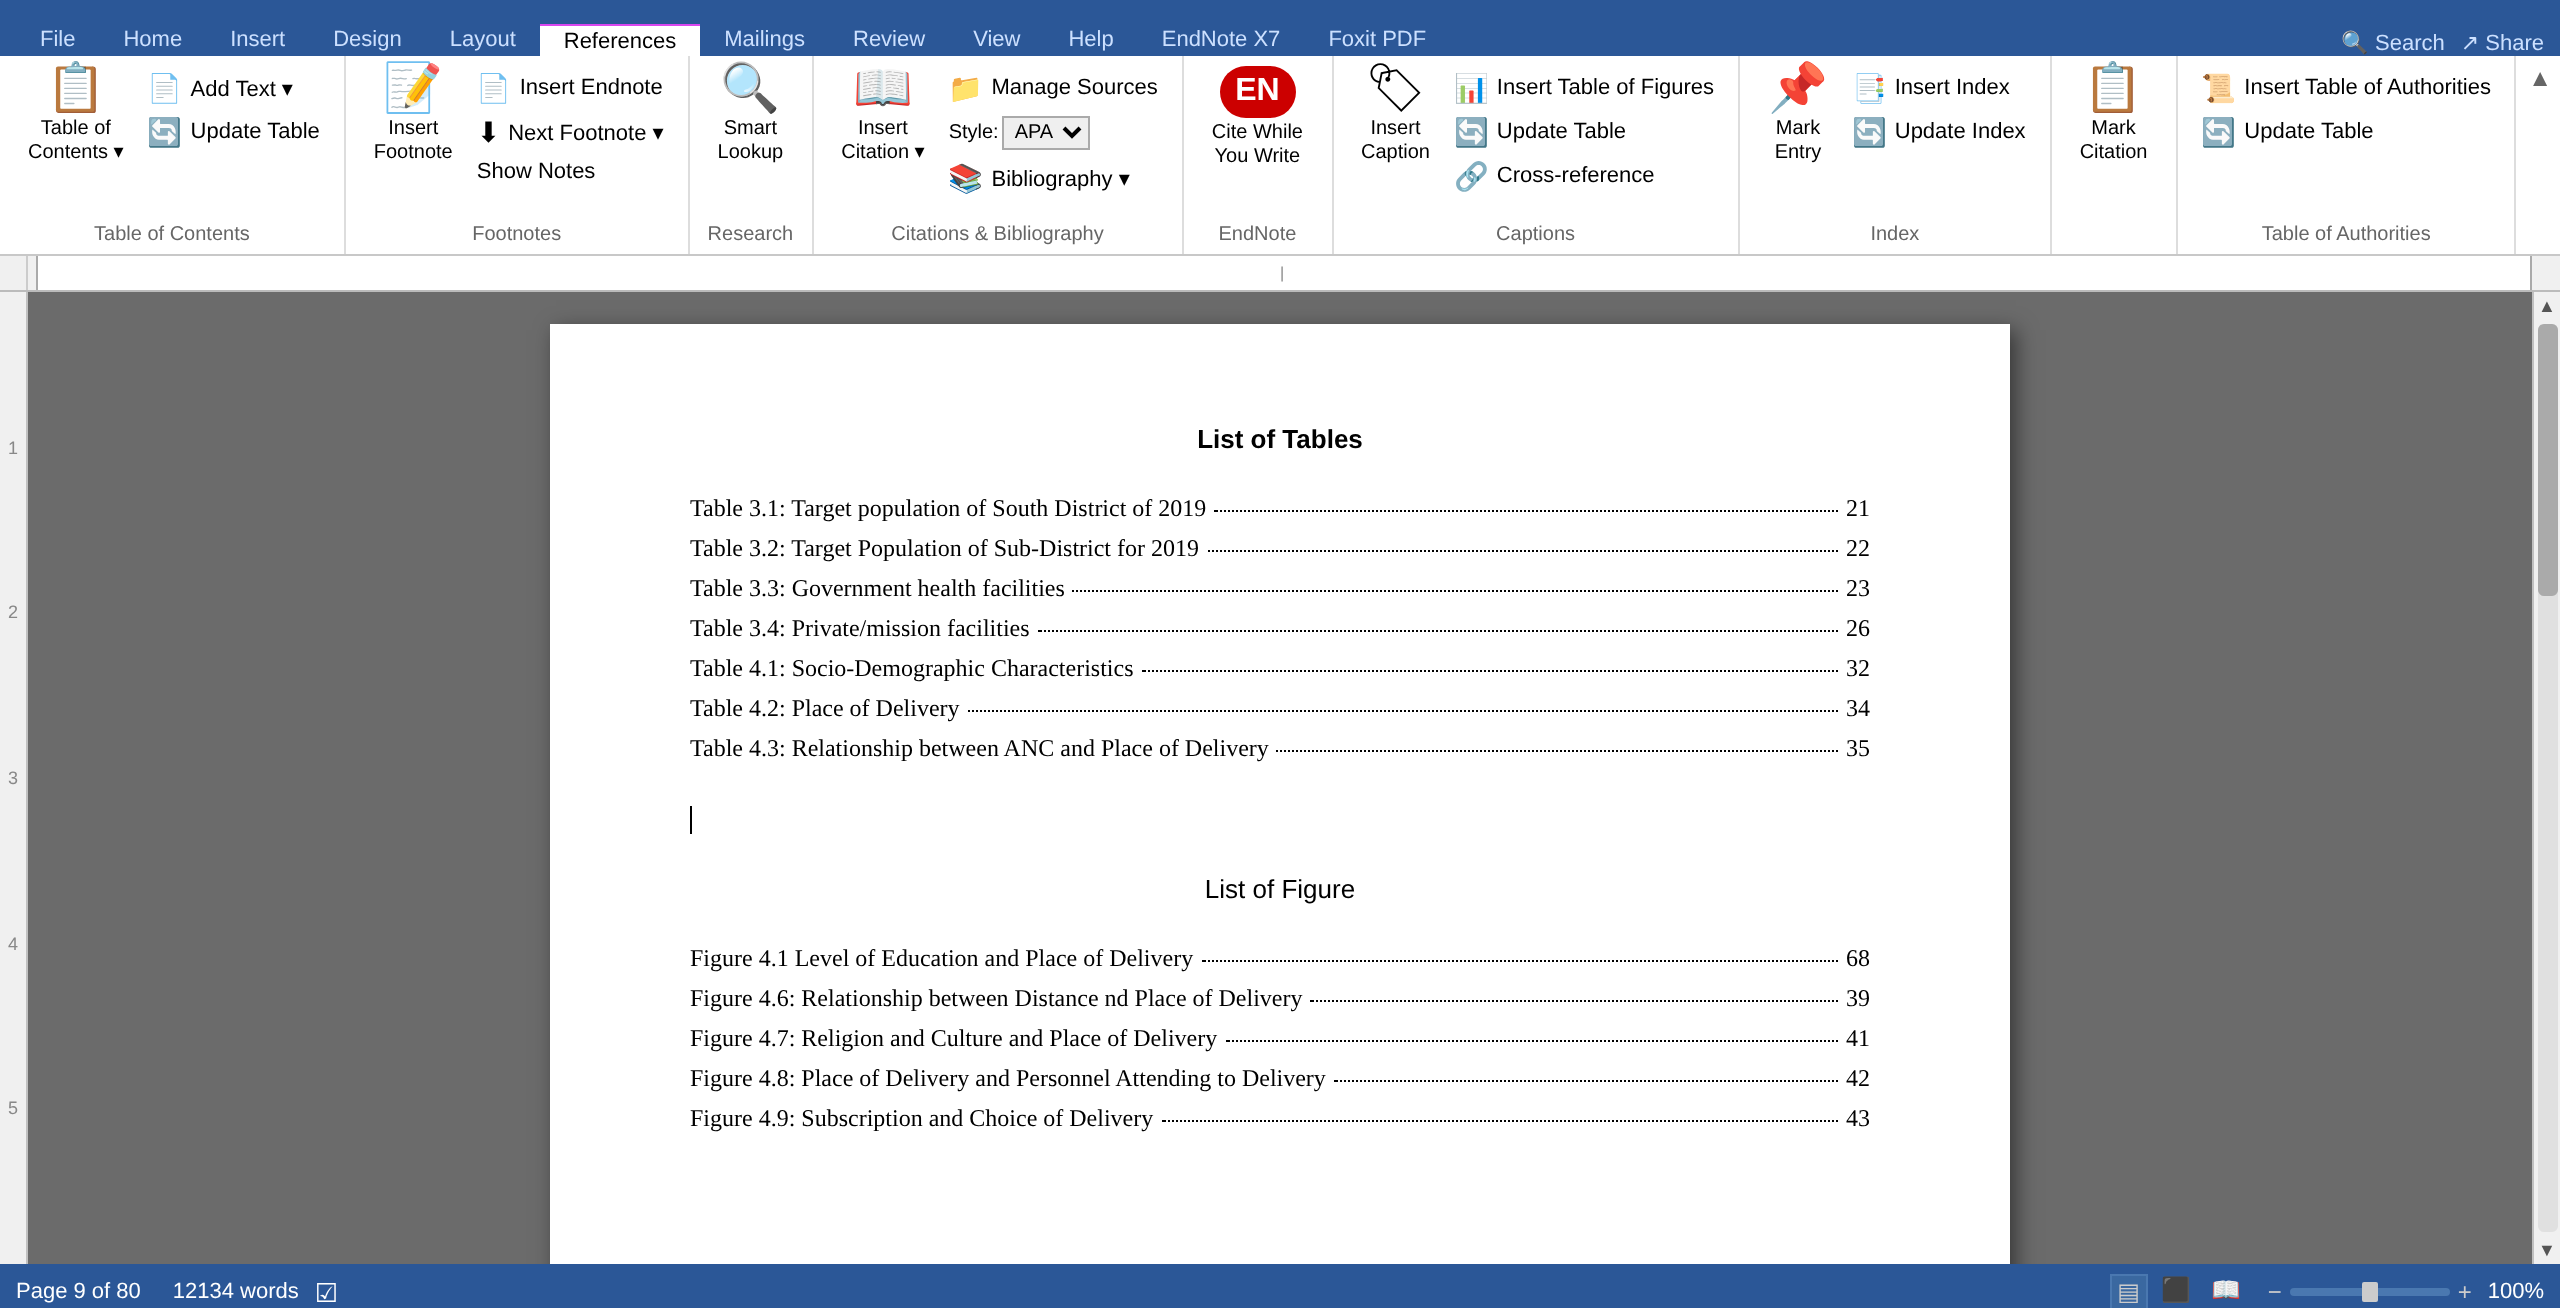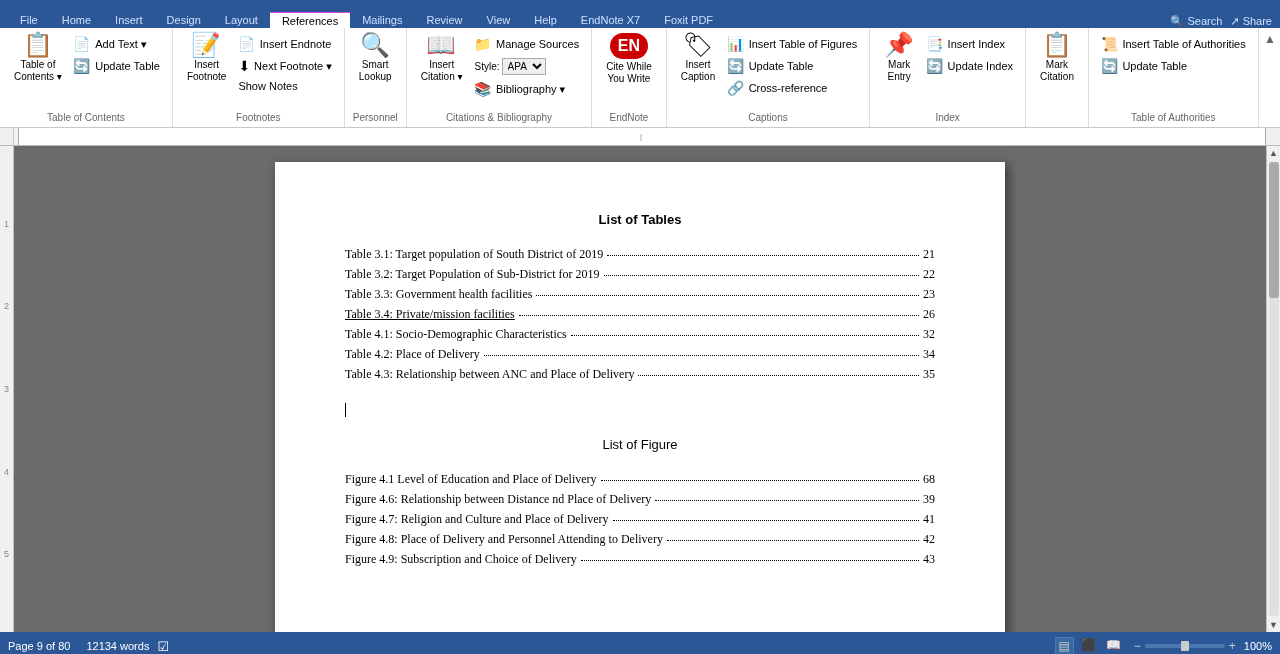--- a/index.html
+++ b/index.html
@@ -98,21 +98,21 @@
     <div class="ribbon-group-label">Footnotes</div>
   </div>
 
   <div class="ribbon-group">
     <div class="ribbon-group-content">
       <div class="ribbon-btn">
         <div class="btn-icon">🔍</div>
         <div class="btn-label">Smart<br>Lookup</div>
       </div>
     </div>
-    <div class="ribbon-group-label">Personnel</div>
+    <div class="ribbon-group-label">Research</div>
   </div>
 
   <div class="ribbon-group">
     <div class="ribbon-group-content">
       <div class="ribbon-btn">
         <div class="btn-icon">📖</div>
         <div class="btn-label">Insert<br>Citation ▾</div>
       </div>
       <div class="ribbon-col" style="margin-top:4px;">
         <div class="ribbon-btn-small">
@@ -255,21 +255,21 @@
             <span style="white-space: nowrap;">Table 3.2: Target Population of Sub-District for 2019</span>
             <span style="flex: 1 1 0%; overflow: hidden; border-bottom: 1px dotted rgb(0, 0, 0); margin: 0px 4px; position: relative; top: -2px; min-width: 10px;"></span>
             <span>22</span>
           </div>
           <div style="display: flex; align-items: baseline; margin-bottom: 5px; font-size: 12px; font-family: &quot;Times New Roman&quot;, serif;">
             <span style="white-space: nowrap;">Table 3.3: Government health facilities</span>
             <span style="flex: 1 1 0%; overflow: hidden; border-bottom: 1px dotted rgb(0, 0, 0); margin: 0px 4px; position: relative; top: -2px; min-width: 10px;"></span>
             <span>23</span>
           </div>
           <div style="display: flex; align-items: baseline; margin-bottom: 5px; font-size: 12px; font-family: &quot;Times New Roman&quot;, serif;">
-            <span style="white-space: nowrap; text-decoration: underline;">Table 3.4: Private/mission facilities</span>
+            <span style="white-space: nowrap;">Table 3.4: Private/mission facilities</span>
             <span style="flex: 1 1 0%; overflow: hidden; border-bottom: 1px dotted rgb(0, 0, 0); margin: 0px 4px; position: relative; top: -2px; min-width: 10px;"></span>
             <span>26</span>
           </div>
           <div style="display: flex; align-items: baseline; margin-bottom: 5px; font-size: 12px; font-family: &quot;Times New Roman&quot;, serif;">
             <span style="white-space: nowrap;">Table 4.1: Socio-Demographic Characteristics</span>
             <span style="flex: 1 1 0%; overflow: hidden; border-bottom: 1px dotted rgb(0, 0, 0); margin: 0px 4px; position: relative; top: -2px; min-width: 10px;"></span>
             <span>32</span>
           </div>
           <div style="display: flex; align-items: baseline; margin-bottom: 5px; font-size: 12px; font-family: &quot;Times New Roman&quot;, serif;">
             <span style="white-space: nowrap;">Table 4.2: Place of Delivery</span>

